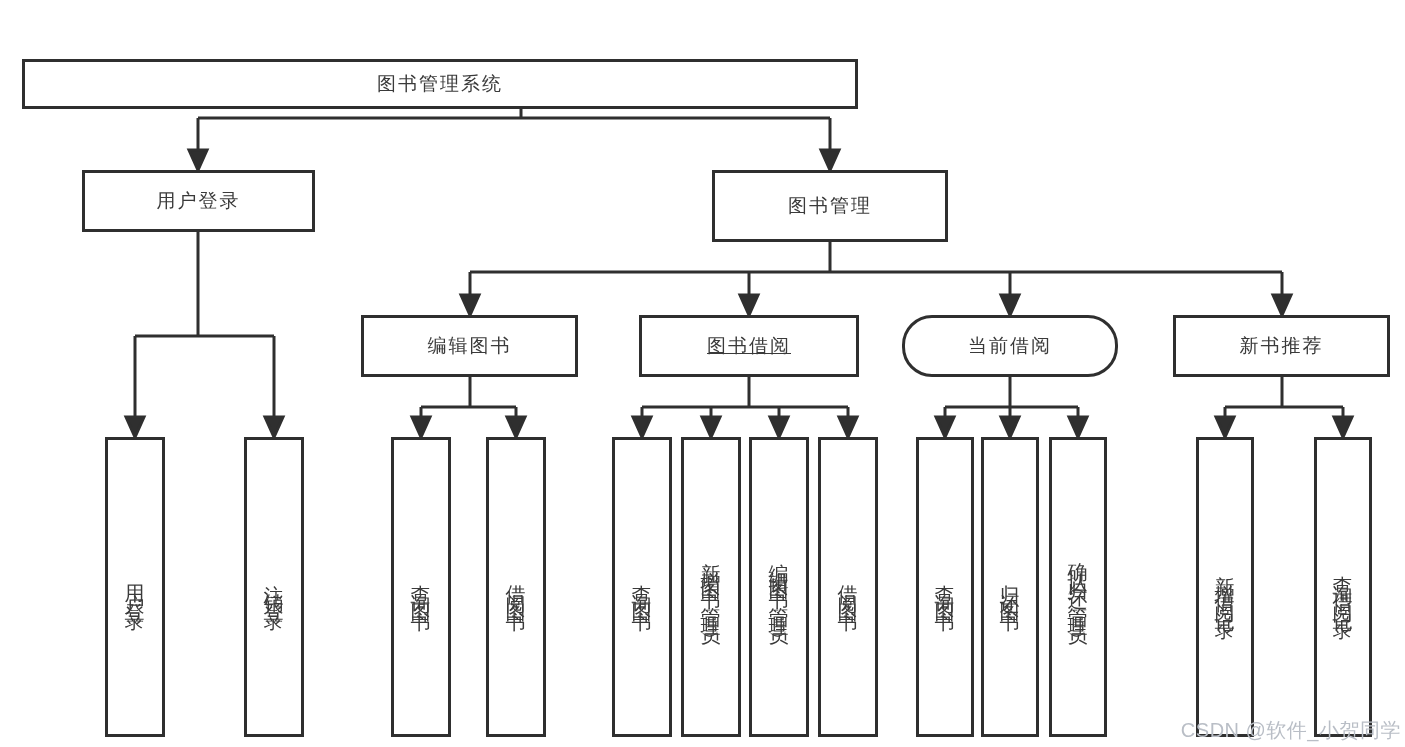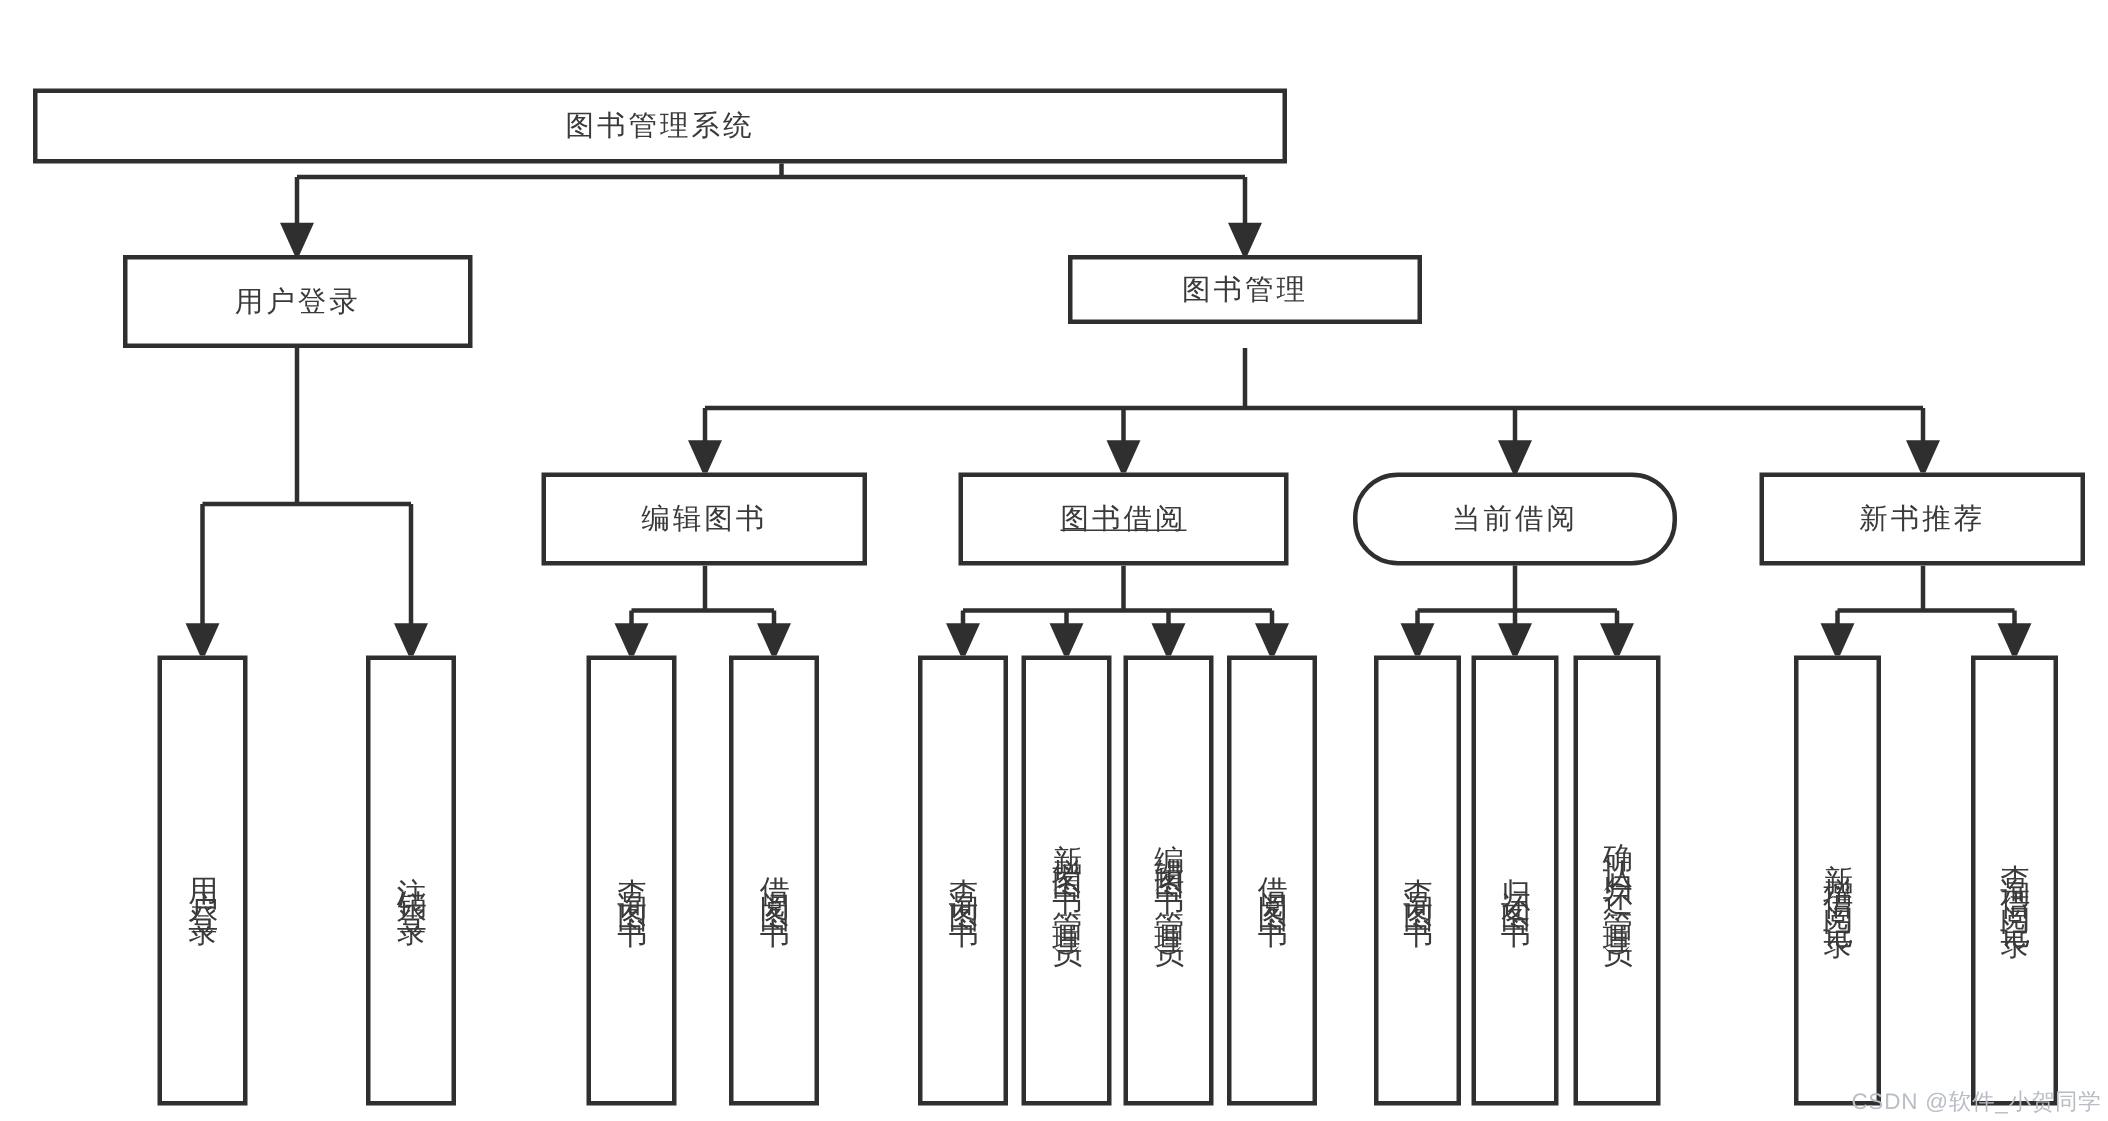--- a/index.html
+++ b/index.html
@@ -39,21 +39,21 @@
     text-orientation: mixed;
     font-size: 20px;
     letter-spacing: 9px;
     white-space: normal;
     line-height: 1;
   }
   .watermark {
     position: absolute;
     right: 4px;
     bottom: 3px;
-    font-size: 15px;
+    font-size: 20px;
     color: #b9bec6;
     letter-spacing: 0.5px;
     background: transparent;
   }
 </style>
 </head>
 <body>
 
 <div class="canvas">
 
@@ -108,21 +108,21 @@
     <path d="M1282,377 V407 M1225,407 H1343" fill="none"></path>
     <line x1="1225" y1="407" x2="1225" y2="419"></line>
     <polygon points="1216,417 1234,417 1225,437"></polygon>
     <line x1="1343" y1="407" x2="1343" y2="419"></line>
     <polygon points="1334,417 1352,417 1343,437"></polygon>
   </svg>
 
   <div class="node" style="left:22px; top:15px; width:836px; height:50px;margin-top:44px;">图书管理系统</div>
 
   <div class="node" style="left:82px; top:170px; width:233px; height:62px;">用户登录</div>
-  <div class="node" style="left:712px; top:170px; width:236px; height:46px;">图书管理</div>
+  <div class="node" style="left:712px; top:170px; width:236px; height:72px;">图书管理</div>
 
   <div class="node" style="left:361px; top:315px; width:217px; height:62px;">编辑图书</div>
   <div class="node" style="left:639px; top:315px; width:220px; height:62px;text-decoration:underline;">图书借阅</div>
   <div class="node" style="left:902px; top:315px; width:216px; height:62px;border-radius:30px;">当前借阅</div>
   <div class="node" style="left:1173px; top:315px; width:217px; height:62px;">新书推荐</div>
 
   <div class="node v" style="left:105px; top:437px; width:60px; height:300px;">用户登录</div>
   <div class="node v" style="left:244px; top:437px; width:60px; height:300px;">注销登录</div>
 
   <div class="node v" style="left:391px; top:437px; width:60px; height:300px;">查询图书</div>

